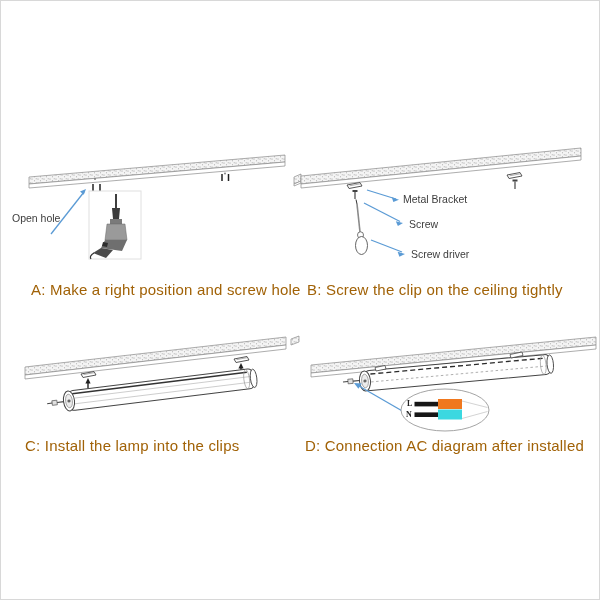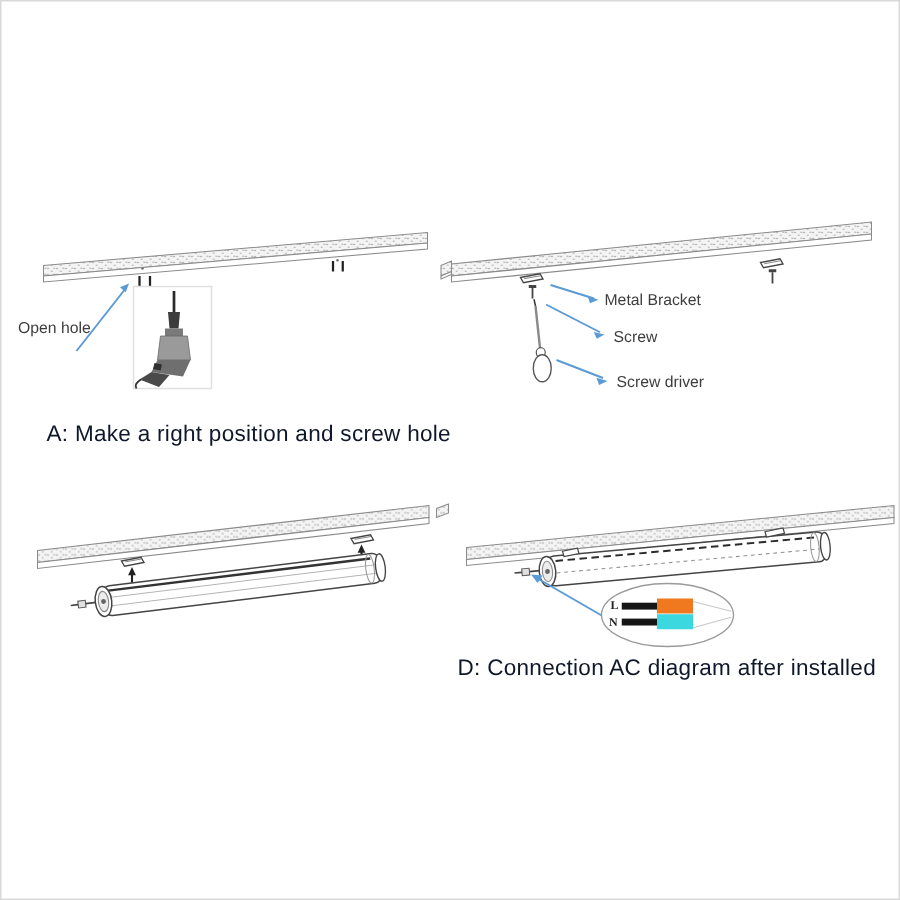--- a/index.html
+++ b/index.html
@@ -3,21 +3,21 @@
 <meta charset="utf-8">
 <style>
   html,body{margin:0;padding:0;background:#888;}
   #canvas{
     position:relative;width:600px;height:600px;background:#ffffff;
     border:1px solid #d8d8d8;box-sizing:border-box;overflow:hidden;
     font-family:"Liberation Sans", sans-serif;
   }
   .panel-svg{position:absolute;overflow:visible;}
   .caption{
-    position:absolute;font-size:15px;color:#0f172a;letter-spacing:0.2px;
+    position:absolute;font-size:15px;color:#a16207;letter-spacing:0.2px;
     white-space:nowrap;
   }
   svg text{font-family:"Liberation Sans", sans-serif;fill:#3d3d3d;}
   svg text.wiremark{font-family:"Liberation Serif", serif;font-weight:700;fill:#222;}
 </style>
 </head>
 <body>
 
 <div id="canvas">
 
@@ -110,20 +110,21 @@
       <polygon points="98,53.8 90.8,51.3 92.3,56.1" fill="#5b9bd5"></polygon>
       <line x1="63" y1="57" x2="99" y2="75.5" stroke-width="1.3" stroke="#5b9bd5"></line>
       <polygon points="102,77 94.8,75.3 96.9,79.9" fill="#5b9bd5"></polygon>
       <line x1="70" y1="94" x2="101" y2="106" stroke-width="1.3" stroke="#5b9bd5"></line>
       <polygon points="104,108 96.6,105.8 98.4,110.7" fill="#5b9bd5"></polygon>
     </g>
     <text x="102" y="57" font-size="10.5">Metal Bracket</text>
     <text x="108" y="82" font-size="10.5">Screw</text>
     <text x="110" y="112" font-size="10.5">Screw driver</text>
   </svg>
+  <div class="caption" style="left:306px;top:280px">B: Screw the clip on the ceiling tightly</div>
 
   <svg class="panel-svg" style="left:0;top:320px" width="300" height="116" viewBox="0 0 300 116">
     <defs>
       <pattern id="stipC" width="6" height="4" patternUnits="userSpaceOnUse">
         <rect width="6" height="4" fill="#f4f4f4"></rect>
         <circle cx="1" cy="1" r="0.55" fill="#909090"></circle>
         <circle cx="3.5" cy="2.8" r="0.55" fill="#a3a3a3"></circle>
         <circle cx="5.2" cy="0.8" r="0.5" fill="#989898"></circle>
       </pattern>
     </defs>
@@ -161,20 +162,21 @@
       <ellipse cx="0" cy="0" rx="5.5" ry="10" fill="#fff" stroke="#444" stroke-width="1"></ellipse>
       <ellipse cx="0" cy="0" rx="3.4" ry="6.8" fill="#ececec" stroke="#888" stroke-width="0.7"></ellipse>
       <circle cx="0" cy="0" r="1.6" fill="#666"></circle>
       <g>
         <line x1="-12" y1="0" x2="-5" y2="0" stroke="#444" stroke-width="1.1"></line>
         <rect x="-17" y="-2.3" width="5" height="4.6" fill="#e0e0e0" stroke="#555" stroke-width="0.7"></rect>
         <line x1="-22" y1="0" x2="-17" y2="0" stroke="#444" stroke-width="1.1"></line>
       </g>
     </g>
   </svg>
+  <div class="caption" style="left:24px;top:436px">C: Install the lamp into the clips</div>
 
   <svg class="panel-svg" style="left:300px;top:320px" width="300" height="116" viewBox="0 0 300 116">
     <defs>
       <pattern id="stipD" width="6" height="4" patternUnits="userSpaceOnUse">
         <rect width="6" height="4" fill="#f4f4f4"></rect>
         <circle cx="1" cy="1" r="0.55" fill="#909090"></circle>
         <circle cx="3.5" cy="2.8" r="0.55" fill="#a3a3a3"></circle>
         <circle cx="5.2" cy="0.8" r="0.5" fill="#989898"></circle>
       </pattern>
     </defs>

